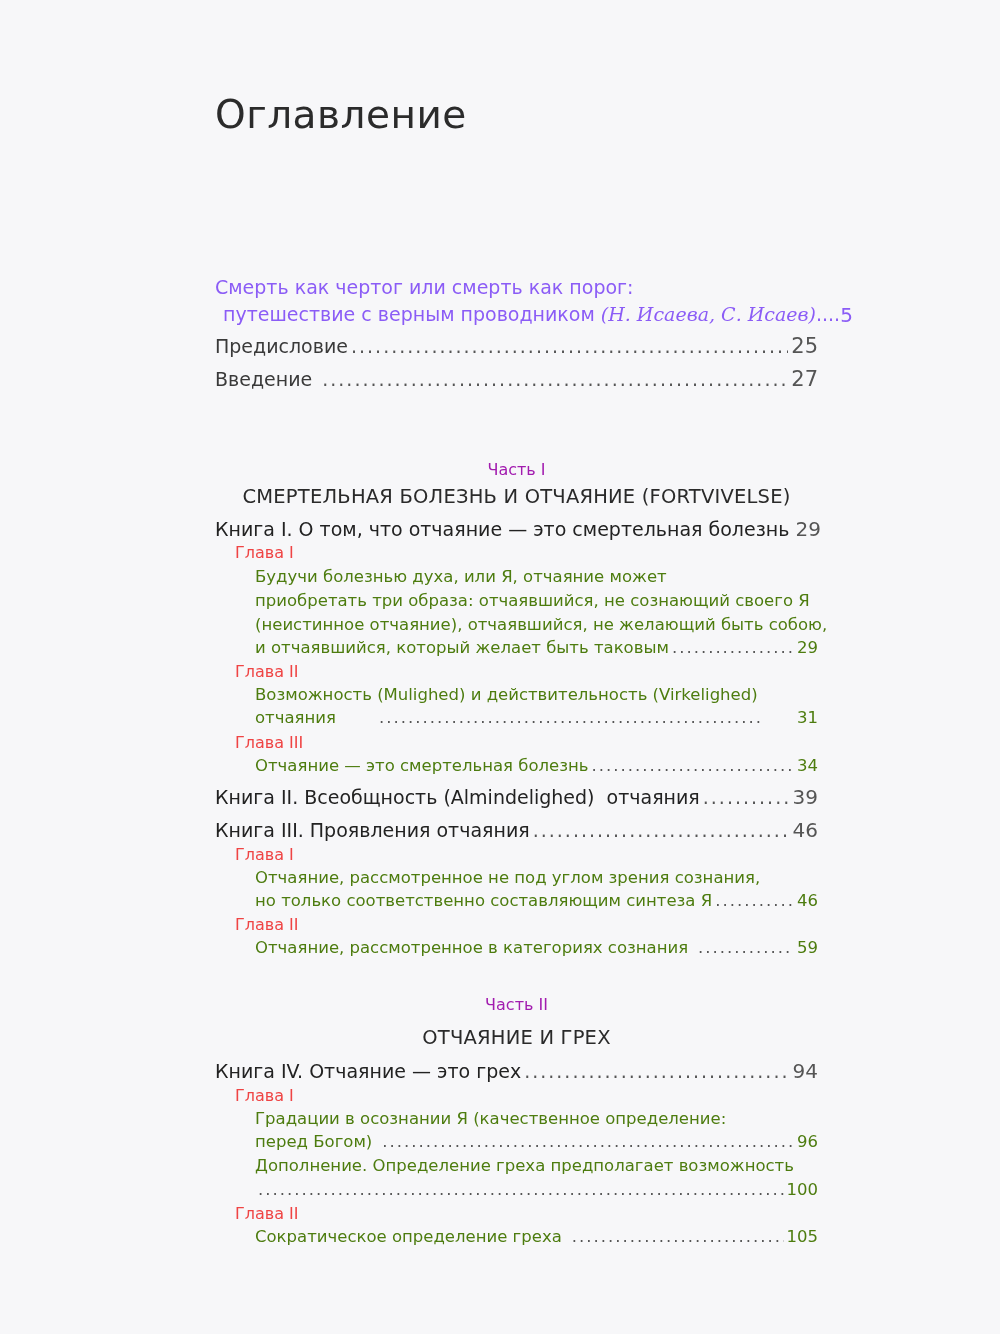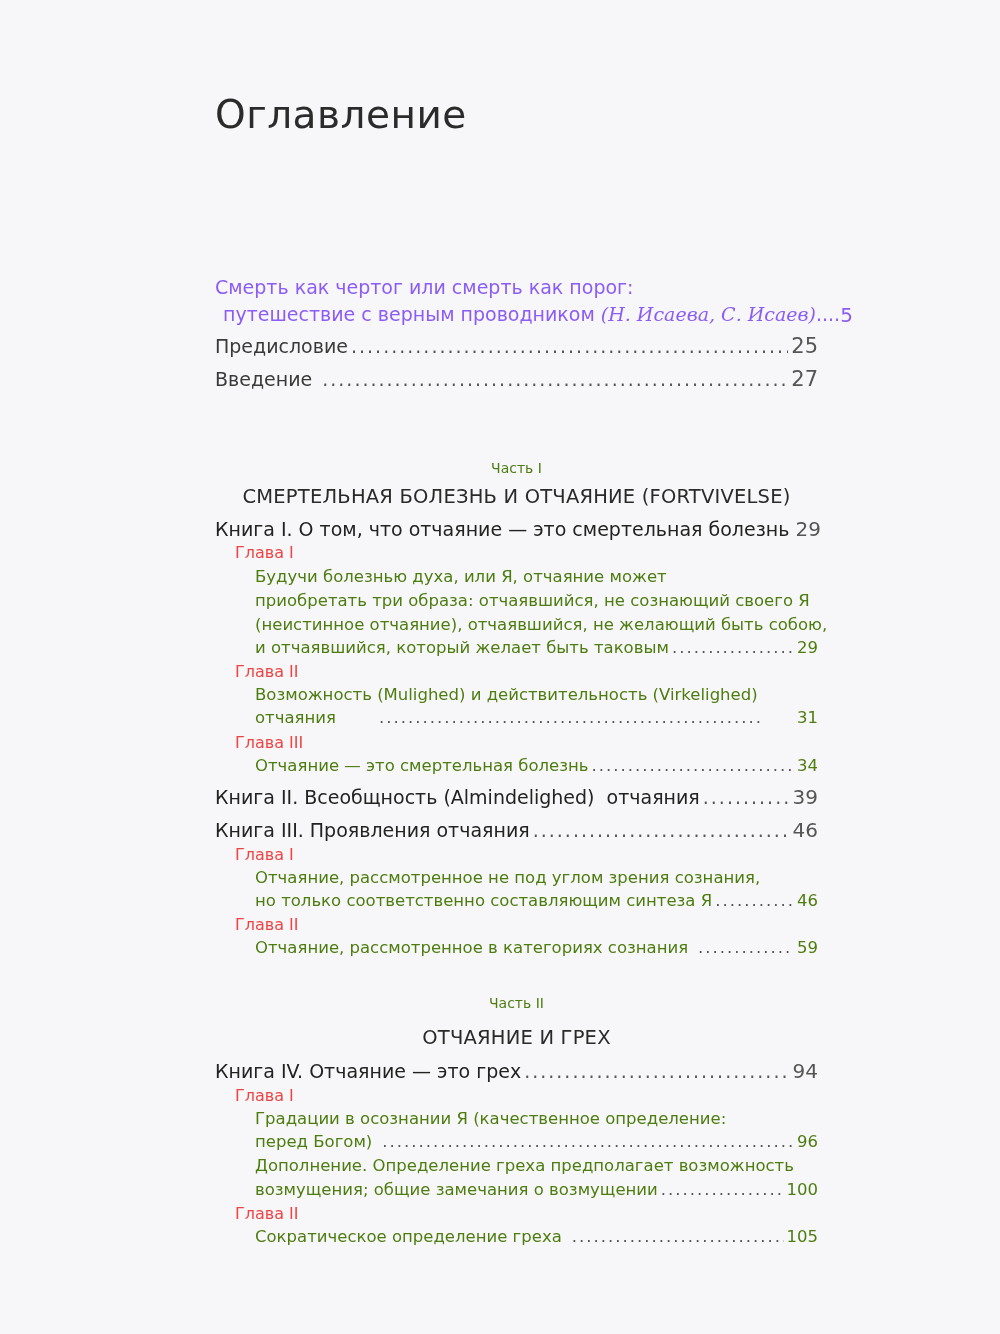--- a/index.html
+++ b/index.html
@@ -68,21 +68,21 @@
       font-family: "DejaVu Serif", "Liberation Serif", serif;
       font-style: italic;
     }
     .center {
       position: absolute;
       left: 0;
       width: 603px;
       text-align: center;
       white-space: nowrap;
     }
-    .part-label { font-size: 14px; color: #4d7c0f; }
+    .part-label { font-size: 16px; color: #a21caf; }
     .part-title { font-size: 19.5px; color: #2a2a2a; letter-spacing: 0.2px; }
   </style>
 </head>
 <body>
 
 <div class="page">
 
   <h1 class="title"><span>Оглавление</span></h1>
 
   <div class="plain lvl0" style="top:276px;">Смерть как чертог или смерть как порог:</div>
@@ -177,21 +177,20 @@
 
   <div class="plain lvl1" style="top:1086px;">Глава I</div>
   <div class="plain lvl2" style="top:1109px;">Градации в осознании Я (качественное определение:</div>
   <div class="row lvl2" style="top:1132px;">
     <span class="text">перед Богом)</span>
     <span class="leader" style="margin-left:10px;"></span>
     <span class="page-num">96</span>
   </div>
   <div class="plain lvl2" style="top:1156px;">Дополнение. Определение греха предполагает возможность</div>
   <div class="row lvl2" style="top:1180px;">
-    <span class="text">возмущения; общие замечания о возмущении</span>
     <span class="leader"></span>
     <span class="page-num">100</span>
   </div>
 
   <div class="plain lvl1" style="top:1204px;">Глава II</div>
   <div class="row lvl2" style="top:1227px;">
     <span class="text">Сократическое определение греха</span>
     <span class="leader" style="margin-left:10px;"></span>
     <span class="page-num">105</span>
   </div>

